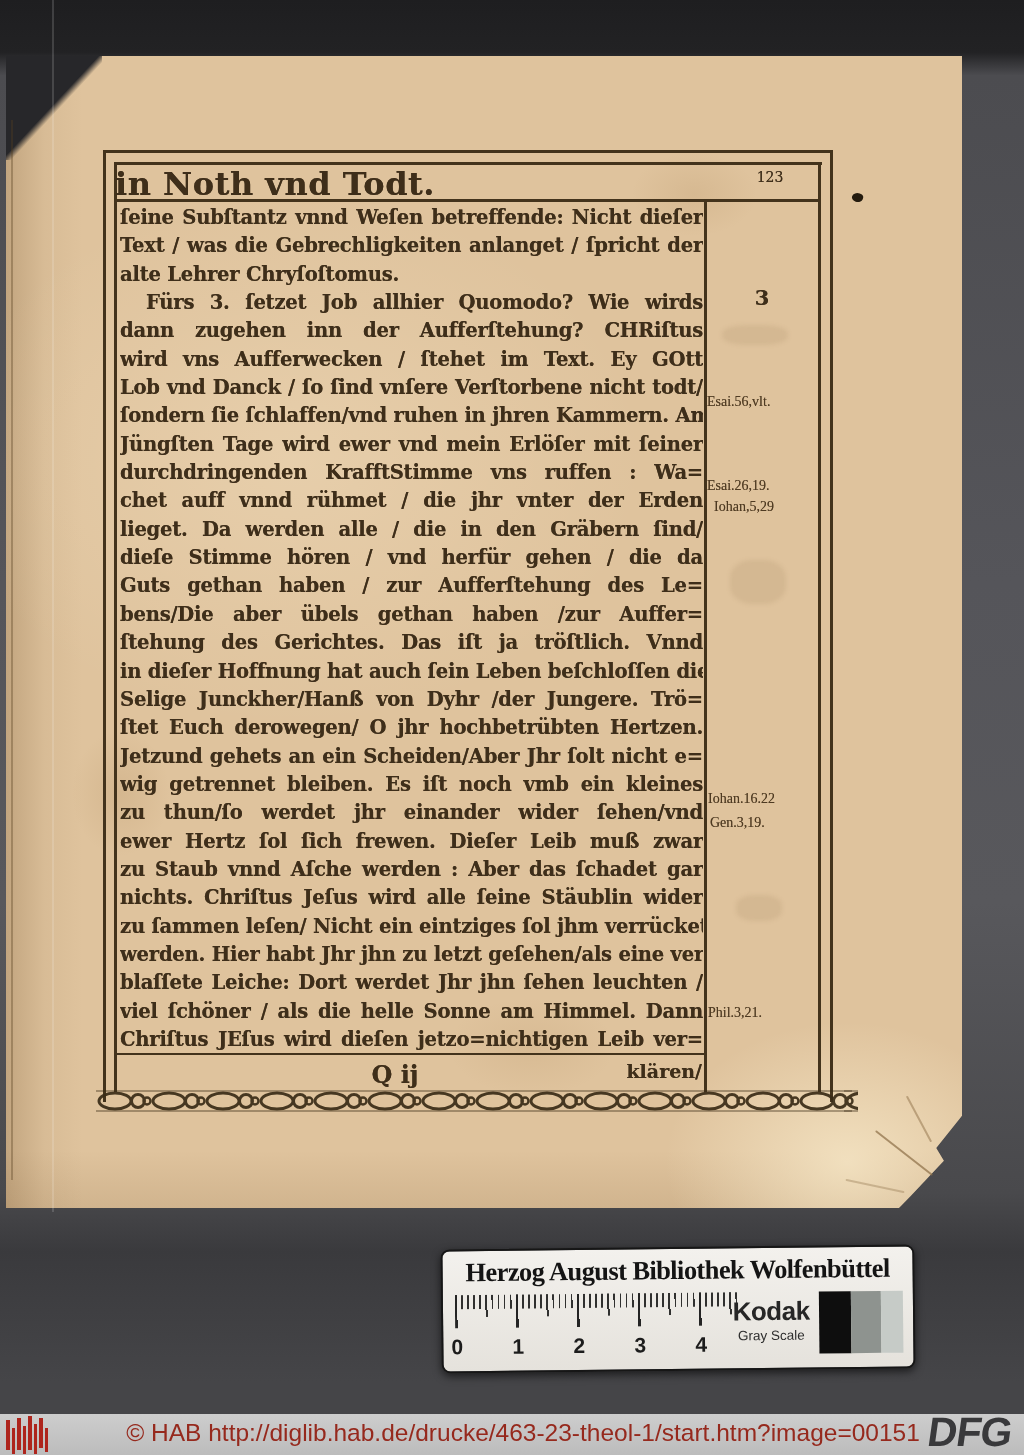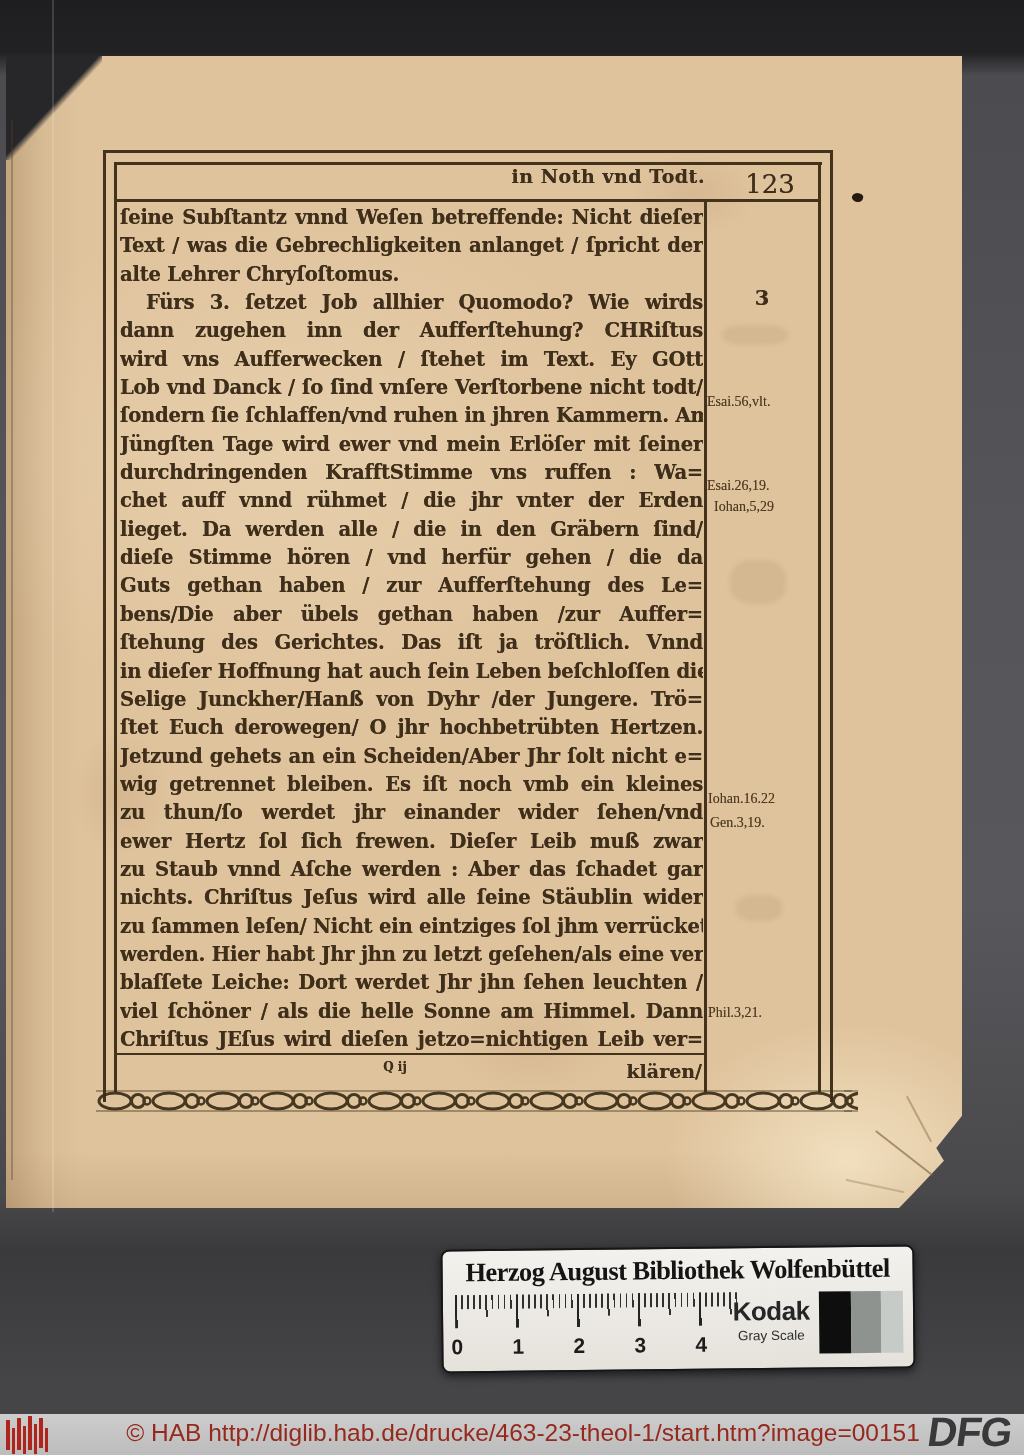--- a/index.html
+++ b/index.html
@@ -96,22 +96,22 @@
   <div class="rule" style="left:103px;top:150px;width:730px;height:2.5px"></div>
   <div class="rule" style="left:114px;top:162px;width:708px;height:2.5px"></div>
   <div class="rule" style="left:103px;top:150px;width:2.5px;height:952px"></div>
   <div class="rule" style="left:114px;top:162px;width:2.5px;height:930px"></div>
   <div class="rule" style="left:830px;top:150px;width:2.5px;height:952px"></div>
   <div class="rule" style="left:818px;top:162px;width:2.5px;height:930px"></div>
   <div class="rule" style="left:114px;top:199px;width:706px;height:2.5px"></div>
   <div class="rule" style="left:704px;top:200px;width:2.5px;height:892px"></div>
   <div class="rule" style="left:114px;top:1053px;width:592px;height:2px"></div>
 
-  <div class="ink" style="left:115px;top:165px;width:590px;text-align:right;font-size:19px;font-weight:bold;letter-spacing:.5px">in Noth vnd Todt.</div>
-  <div class="ink" style="left:740px;top:169px;width:60px;text-align:center;font-size:26px;">123</div>
+  <div class="ink" style="left:115px;top:165px;width:590px;text-align:left;font-size:32px;font-weight:bold;letter-spacing:.5px">in Noth vnd Todt.</div>
+  <div class="ink" style="left:740px;top:169px;width:60px;text-align:center;font-size:14px;">123</div>
 
   <div class="textcol ink">
     <span class="line" style="position:relative">ſeine Subſtantz vnnd Weſen betreffende: Nicht dieſer</span>
     <span class="line" style="position:relative">Text / was die Gebrechligkeiten anlanget / ſpricht der</span>
     <span class="line no-just" style="position:relative">alte Lehrer Chryſoſtomus.</span>
     <span class="line indent" style="position:relative">Fürs 3. ſetzet Job allhier Quomodo? Wie wirds</span>
     <span class="line" style="position:relative">dann zugehen inn der Aufferſtehung? CHRiſtus</span>
     <span class="line" style="position:relative">wird vns Aufferwecken / ſtehet im Text. Ey GOtt</span>
     <span class="line" style="position:relative">Lob vnd Danck / ſo ſind vnſere Verſtorbene nicht todt/</span>
     <span class="line" style="position:relative">ſondern ſie ſchlaffen/vnd ruhen in jhren Kammern. Am</span>
@@ -132,21 +132,21 @@
     <span class="line" style="position:relative">ewer Hertz ſol ſich frewen. Dieſer Leib muß zwar</span>
     <span class="line" style="position:relative">zu Staub vnnd Aſche werden : Aber das ſchadet gar</span>
     <span class="line" style="position:relative">nichts. Chriſtus Jeſus wird alle ſeine Stäublin wider</span>
     <span class="line" style="position:relative">zu ſammen leſen/ Nicht ein eintziges ſol jhm verrücket</span>
     <span class="line" style="position:relative">werden. Hier habt Jhr jhn zu letzt geſehen/als eine ver=</span>
     <span class="line" style="position:relative">blaſſete Leiche: Dort werdet Jhr jhn ſehen leuchten /</span>
     <span class="line" style="position:relative">viel ſchöner / als die helle Sonne am Himmel.   Dann</span>
     <span class="line" style="position:relative">Chriſtus JEſus wird dieſen jetzo=nichtigen Leib ver=</span>
   </div>
 
-  <div class="ink" style="left:115px;top:1060px;width:560px;text-align:center;font-size:12px;font-weight:bold">Q ij</div>
+  <div class="ink" style="left:115px;top:1060px;width:560px;text-align:center;font-size:24px;font-weight:bold">Q ij</div>
   <div class="ink" style="left:560px;top:1060px;width:142px;text-align:right;font-size:19px;font-weight:bold">klären/</div>
 
   <div class="ink" style="left:706px;top:285px;width:112px;text-align:center;font-size:21px;font-weight:bold">3</div>
   <div class="mnote" style="left:707px;top:394px">Esai.56,vlt.</div>
   <div class="mnote" style="left:707px;top:478px">Esai.26,19.</div>
   <div class="mnote" style="left:714px;top:499px">Iohan,5,29</div>
   <div class="mnote" style="left:708px;top:791px">Iohan.16.22</div>
   <div class="mnote" style="left:710px;top:815px">Gen.3,19.</div>
   <div class="mnote" style="left:708px;top:1005px">Phil.3,21.</div>
 

